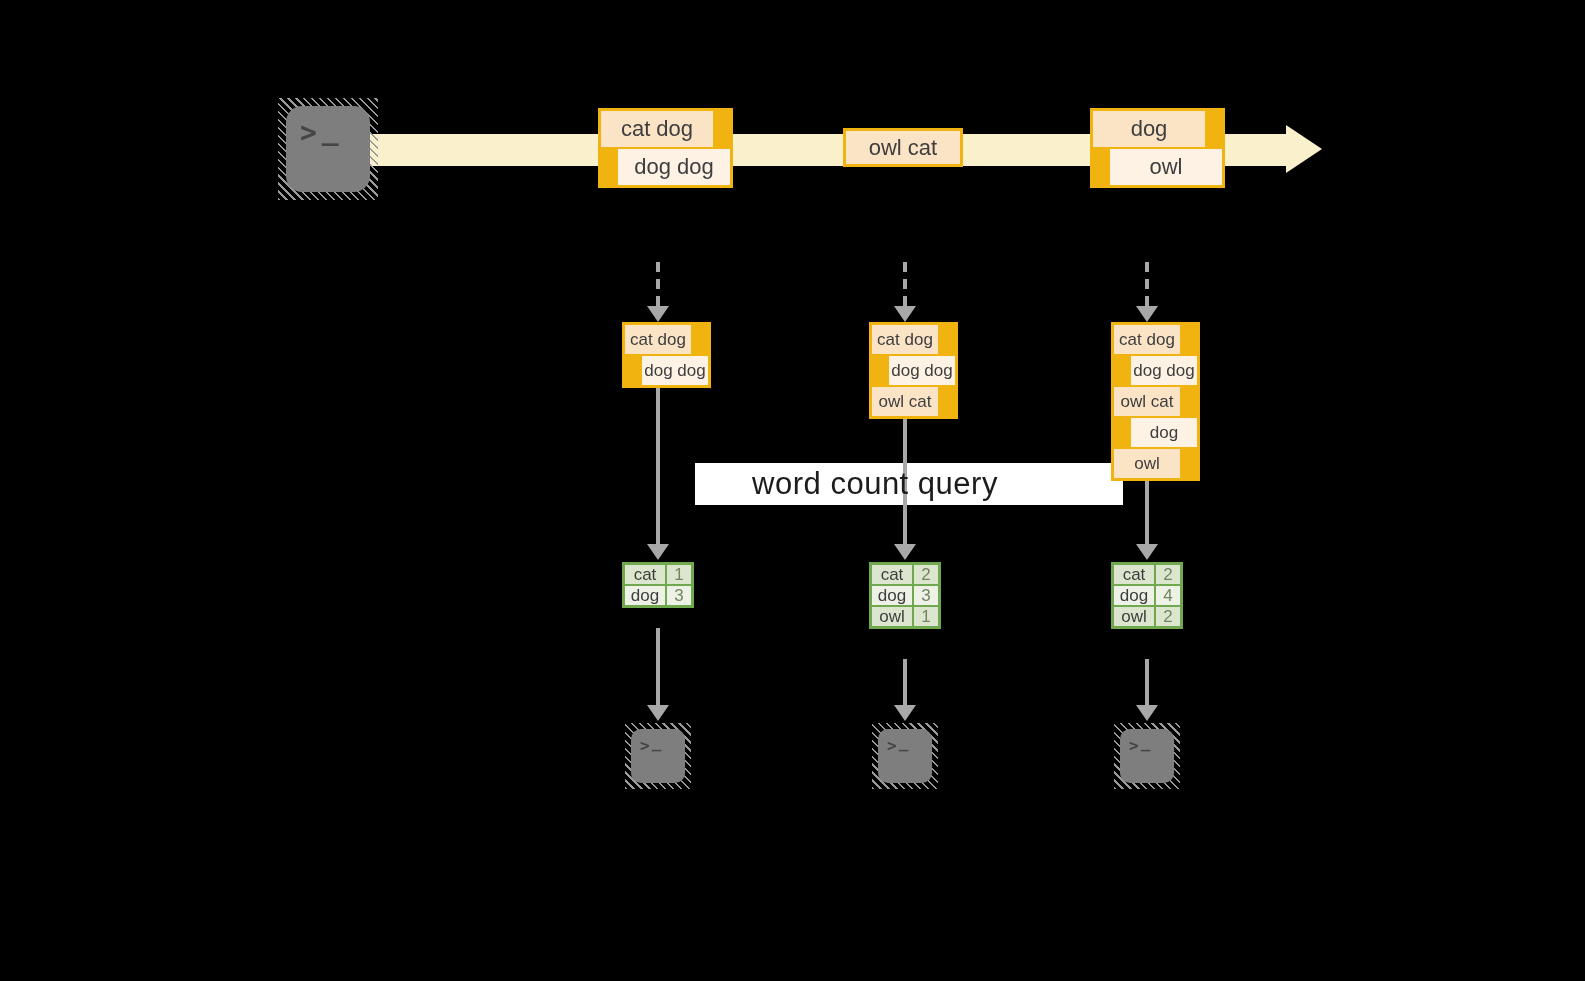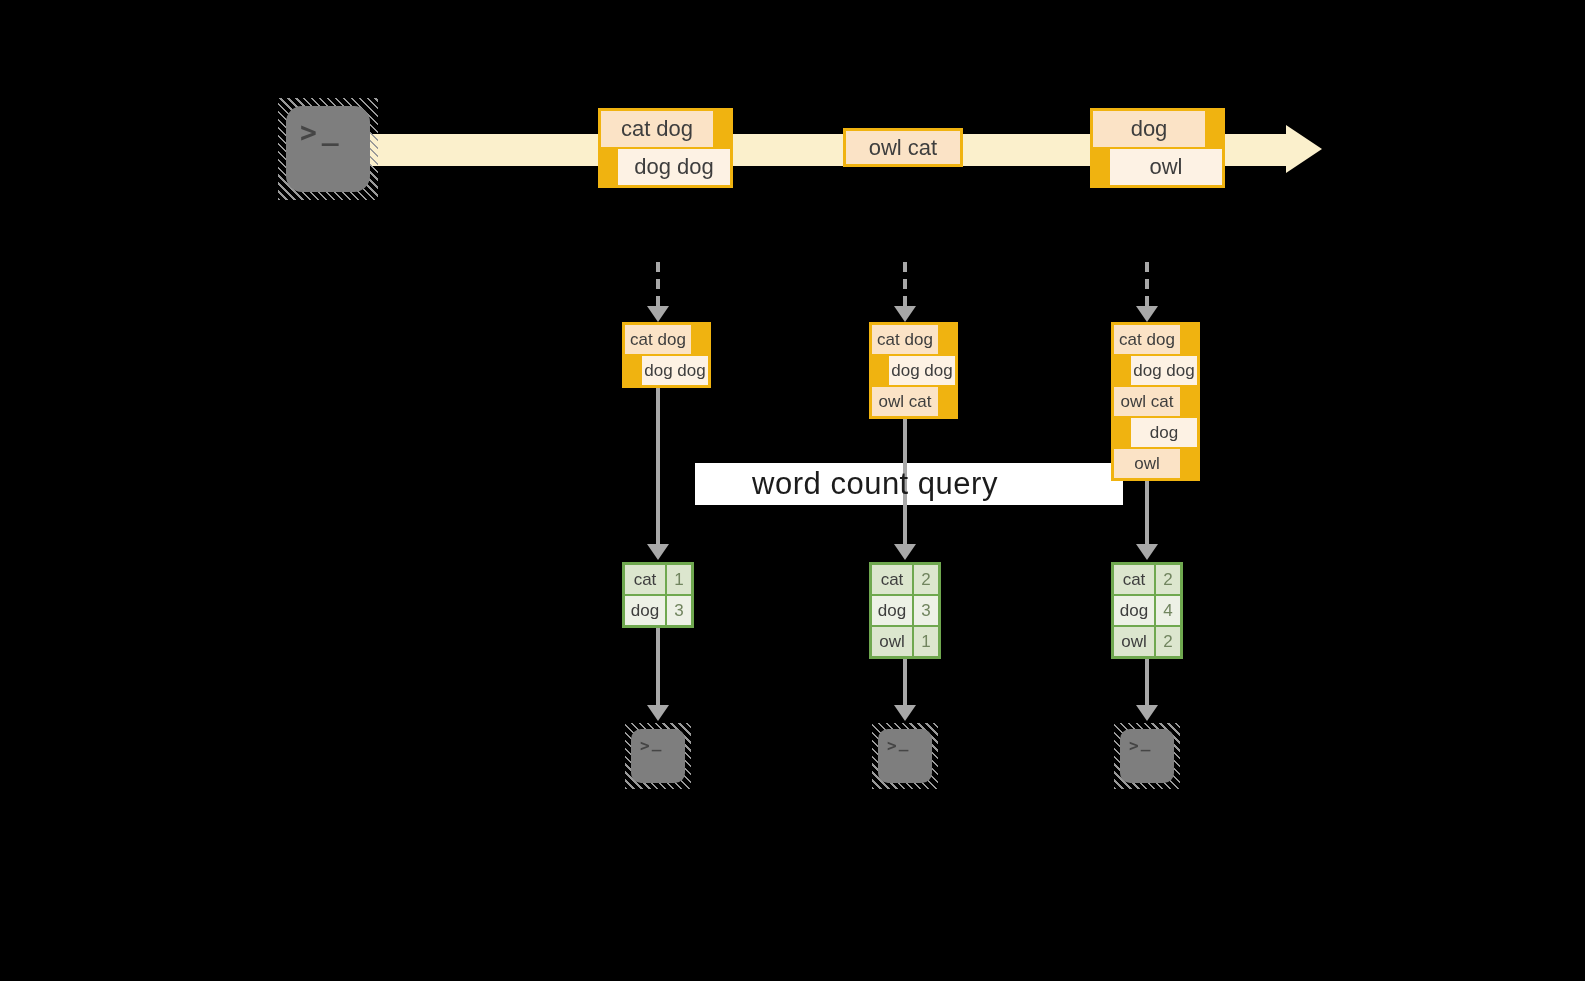--- a/index.html
+++ b/index.html
@@ -34,21 +34,21 @@
   .ev0{left:598px;top:108px;z-index:2;}
   .ev1{left:843px;top:128px;z-index:2;}
   .ev1 .erow{width:114px;height:33px;}
   .ev2{left:1090px;top:108px;z-index:2;}
   .srow{width:66px;height:29px;font-size:17px;}
   .stack0{left:622px;top:322px;}
   .stack1{left:869px;top:322px;}
   .stack2{left:1111px;top:322px;}
   
   .ctable{grid-template-columns:40px 24px;}
-  .cell{display:flex;align-items:center;justify-content:center;height:29px;font-size:17px;line-height:1;}
+  .cell{display:flex;align-items:center;justify-content:center;height:19px;font-size:17px;line-height:1;}
   .cell.odd{background:var(--green-light);}
   .cell.even{background:var(--green-lighter);}
   .cell.cnum{color:var(--count-ink);}
   .tbl0{left:622px;top:562px;}
   .tbl1{left:869px;top:562px;}
   .tbl2{left:1111px;top:562px;}
   
   .vline{position:absolute;width:4px;background:var(--arrow);z-index:4;}
   .vdash{position:absolute;width:4px;z-index:4;
     background:repeating-linear-gradient(180deg,var(--arrow) 0 10px,transparent 10px 17px);}

